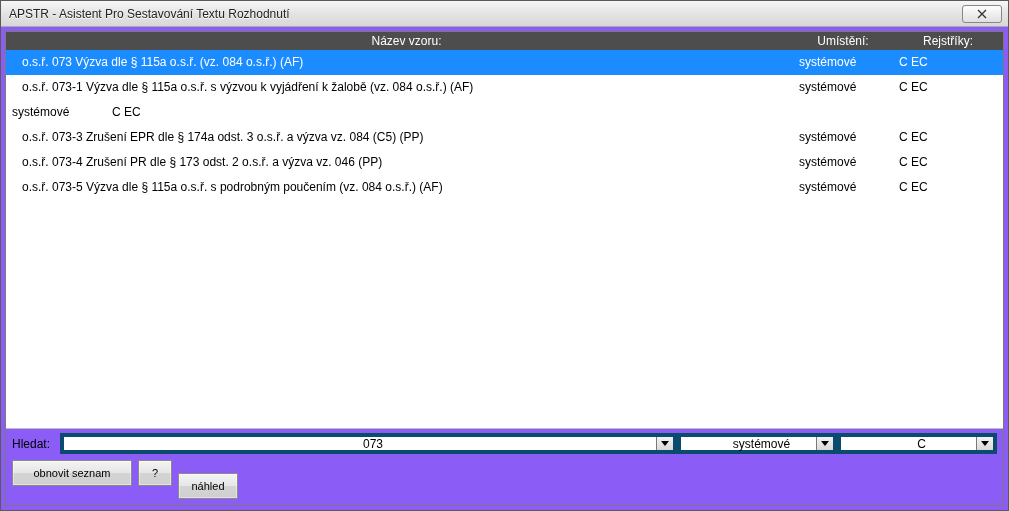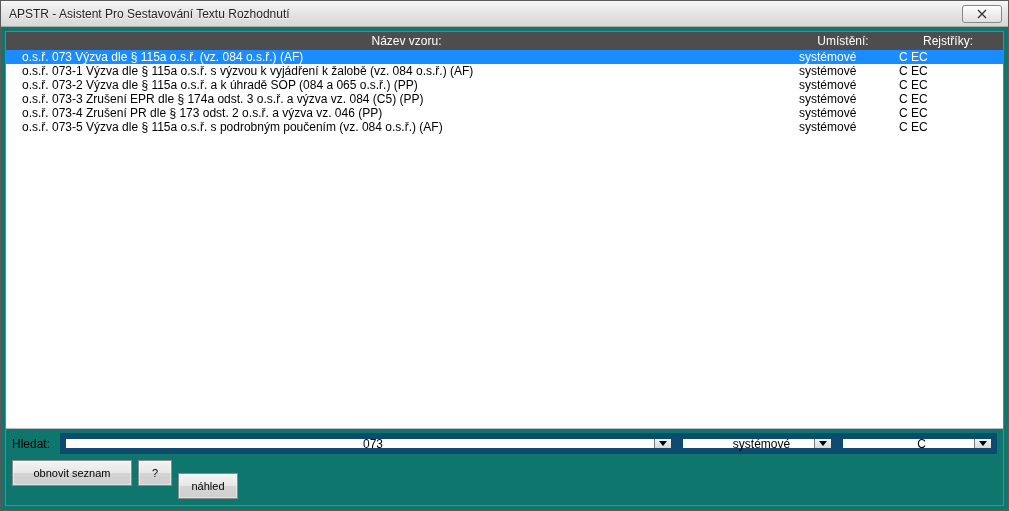--- a/index.html
+++ b/index.html
@@ -5,21 +5,21 @@
   * { box-sizing: border-box; }
   html, body {
     margin: 0; padding: 0;
     font-family: "Segoe UI", Tahoma, Arial, sans-serif;
     font-size: 12px;
     background: #ffffff;
   }
   .window {
     width: 1009px; height: 511px;
     border: 1px solid #5a5a5a;
-    background: #0f766e;
+    background: #8b5cf6;
     display: flex; flex-direction: column;
     position: relative;
     box-shadow: 0 0 3px rgba(0,0,0,0.3);
   }
   .titlebar {
     height: 26px;
     background: linear-gradient(to bottom, #f7f7f7 0%, #e4e4e4 50%, #d8d8d8 100%);
     border-bottom: 1px solid #aaa;
     display: flex; align-items: center;
     padding: 0 6px 0 8px;
@@ -59,21 +59,21 @@
   .col-name { flex: 1; text-align: center; padding: 0 6px; }
   .col-loc  { width: 100px; text-align: center; }
   .col-reg  { width: 110px; text-align: center; }
   .table-body {
     flex: 1;
     overflow: auto;
     background: #ffffff;
   }
   .row {
     display: flex;
-    height: 14px;
+    height: 25px;
     align-items: center;
     font-size: 12px;
     line-height: 15px;
     color: #000;
   }
   .row.selected {
     background: #0a84ff;
     background: #0a7eff;
     background: #1a8cff;
   }
@@ -86,21 +86,21 @@
     border-top: 1px solid #bdbdbd;
     padding: 4px 6px 6px 6px;
   }
   .search-row {
     display: flex; align-items: center; 
     margin-bottom: 6px;
   }
   .search-label { width: 48px; color: #000; }
   .combo {
     background: #ffffff;
-    border: 6px solid #0c4a6e;
+    border: 4px solid #0c4a6e;
     height: 21px;
     display: flex; align-items: center;
     position: relative;
     padding-left: 40px;
   }
   .combo .combo-text {
     flex: 1;
     text-align: center;
     padding: 0 20px 0 6px;
     font-size: 12px;
@@ -171,21 +171,20 @@
           <div class="cell cell-name">o.s.ř. 073 Výzva dle § 115a o.s.ř. (vz. 084 o.s.ř.) (AF)</div>
           <div class="cell cell-loc">systémové</div>
           <div class="cell cell-reg">C EC</div>
         </div>
         <div class="row">
           <div class="cell cell-name">o.s.ř. 073-1 Výzva dle § 115a o.s.ř. s výzvou k vyjádření k žalobě (vz. 084 o.s.ř.) (AF)</div>
           <div class="cell cell-loc">systémové</div>
           <div class="cell cell-reg">C EC</div>
         </div>
         <div class="row">
-          <div class="cell cell-name">o.s.ř. 073-2 Výzva dle § 115a o.s.ř. a k úhradě SOP (084 a 065 o.s.ř.) (PP)</div>
           <div class="cell cell-loc">systémové</div>
           <div class="cell cell-reg">C EC</div>
         </div>
         <div class="row">
           <div class="cell cell-name">o.s.ř. 073-3 Zrušení EPR dle § 174a odst. 3 o.s.ř. a výzva vz. 084 (C5) (PP)</div>
           <div class="cell cell-loc">systémové</div>
           <div class="cell cell-reg">C EC</div>
         </div>
         <div class="row">
           <div class="cell cell-name">o.s.ř. 073-4 Zrušení PR dle § 173 odst. 2 o.s.ř. a výzva vz. 046 (PP)</div>

